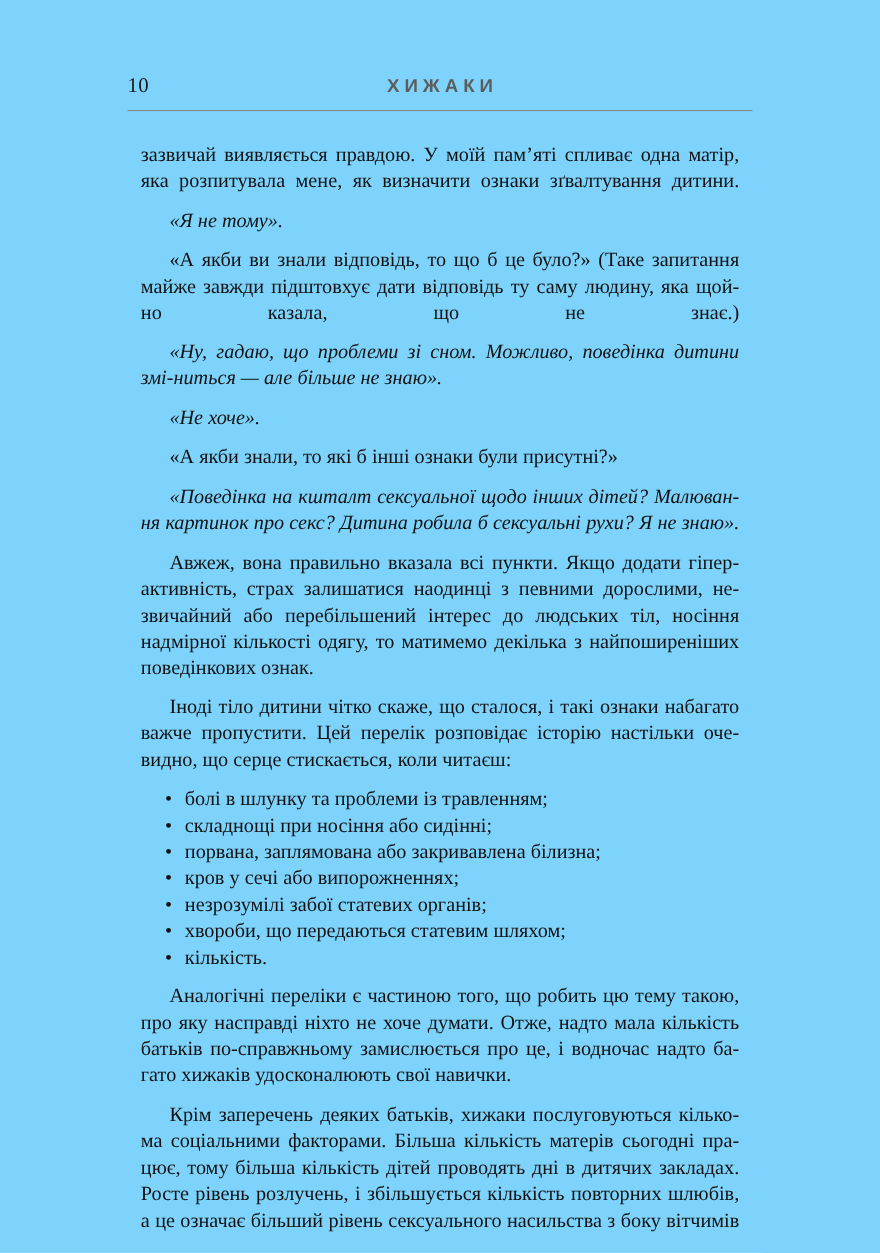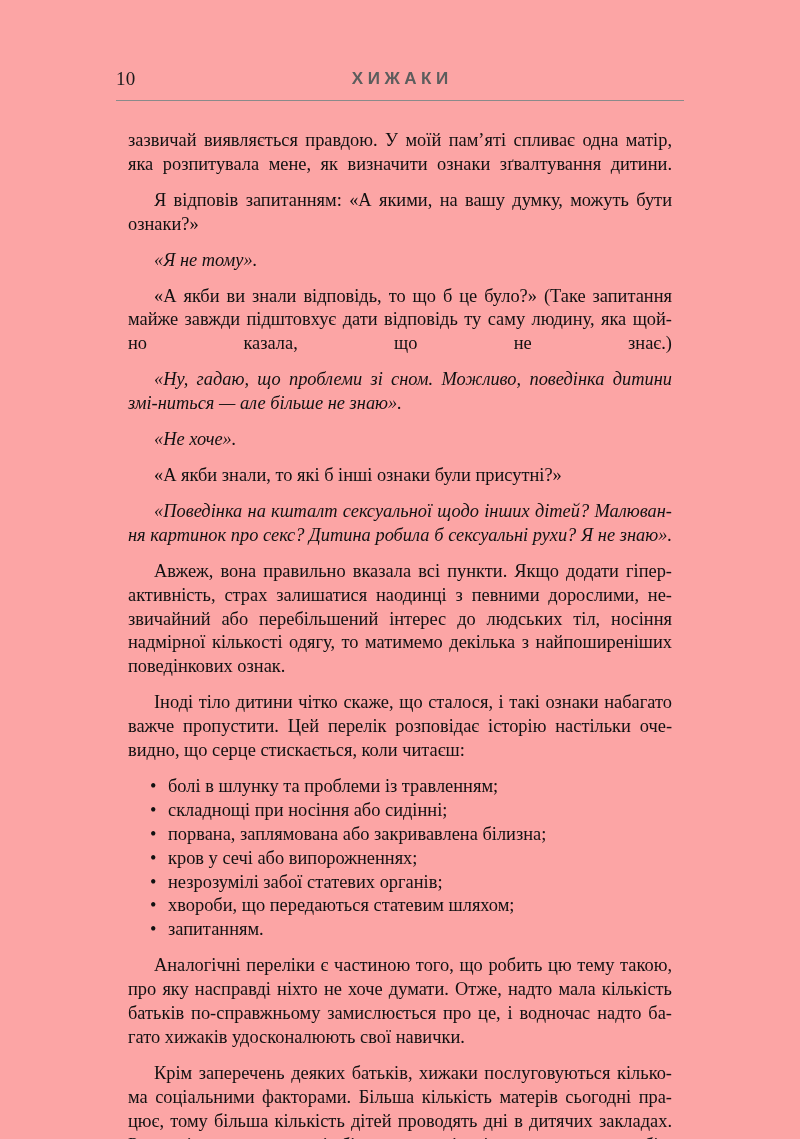--- a/index.html
+++ b/index.html
@@ -5,21 +5,21 @@
 <style>
   html, body {
     margin: 0;
     padding: 0;
     background: #ffffff;
   }
   .page {
     position: relative;
     width: 800px;
     height: 1139px;
-    background: #fca5a5;
+    background: #7dd3fc;
     box-sizing: border-box;
     overflow: hidden;
     font-family: "Liberation Serif", "DejaVu Serif", serif;
     color: #111111;
   }
 
   
   .running-head {
     position: absolute;
     left: 116px;
@@ -116,21 +116,20 @@
 
   <div class="running-head">
     <span class="folio">10</span>
     <span class="book-title">ХИЖАКИ</span>
   </div>
   <div class="head-rule"></div>
 
   <div class="textblock">
 
     <p class="para noindent full-justify">зазвичай виявляється правдою. У моїй пам’яті спливає одна матір, яка розпитувала мене, як визначити ознаки зґвалтування дитини.</p>
-    <p class="para">Я відповів запитанням: «А якими, на вашу думку, можуть бути ознаки?»</p>
     <p class="para italic">«Я не тому».</p>
     <p class="para full-justify">«А якби ви знали відповідь, то що б це було?» (Таке запитання майже завжди підштовхує дати відповідь ту саму людину, яка щой-но казала, що не знає.)</p>
     <p class="para italic">«Ну, гадаю, що проблеми зі сном. Можливо, поведінка дитини змі-ниться — але більше не знаю».</p>
     <p class="para italic">«Не хоче».</p>
     <p class="para">«А якби знали, то які б інші ознаки були присутні?»</p>
     <p class="para italic full-justify">«Поведінка на кшталт сексуальної щодо інших дітей? Малюван-ня картинок про секс? Дитина робила б сексуальні рухи? Я не знаю».</p>
     <p class="para">Авжеж, вона правильно вказала всі пункти. Якщо додати гіпер-активність, страх залишатися наодинці з певними дорослими, не-звичайний або перебільшений інтерес до людських тіл, носіння надмірної кількості одягу, то матимемо декілька з найпоширеніших поведінкових ознак.</p>
     <p class="para">Іноді тіло дитини чітко скаже, що сталося, і такі ознаки набагато важче пропустити. Цей перелік розповідає історію настільки оче-видно, що серце стискається, коли читаєш:</p>
 
     <ul class="symptom-list">
@@ -153,21 +152,21 @@
       <li>
         <span class="bullet">•</span>
         <span>незрозумілі забої статевих органів;</span>
       </li>
       <li>
         <span class="bullet">•</span>
         <span>хвороби, що передаються статевим шляхом;</span>
       </li>
       <li>
         <span class="bullet">•</span>
-        <span>запитанням.</span>
+        <span>кількість.</span>
       </li>
     </ul>
 
     <p class="para">Аналогічні переліки є частиною того, що робить цю тему такою, про яку насправді ніхто не хоче думати. Отже, надто мала кількість батьків по-справжньому замислюється про це, і водночас надто ба-гато хижаків удосконалюють свої навички.</p>
     <p class="para full-justify">Крім заперечень деяких батьків, хижаки послуговуються кілько-ма соціальними факторами. Більша кількість матерів сьогодні пра-цює, тому більша кількість дітей проводять дні в дитячих закладах. Росте рівень розлучень, і збільшується кількість повторних шлюбів, а це означає більший рівень сексуального насильства з боку вітчимів</p>
 
   </div>
 </div>
 
 </body></html>

